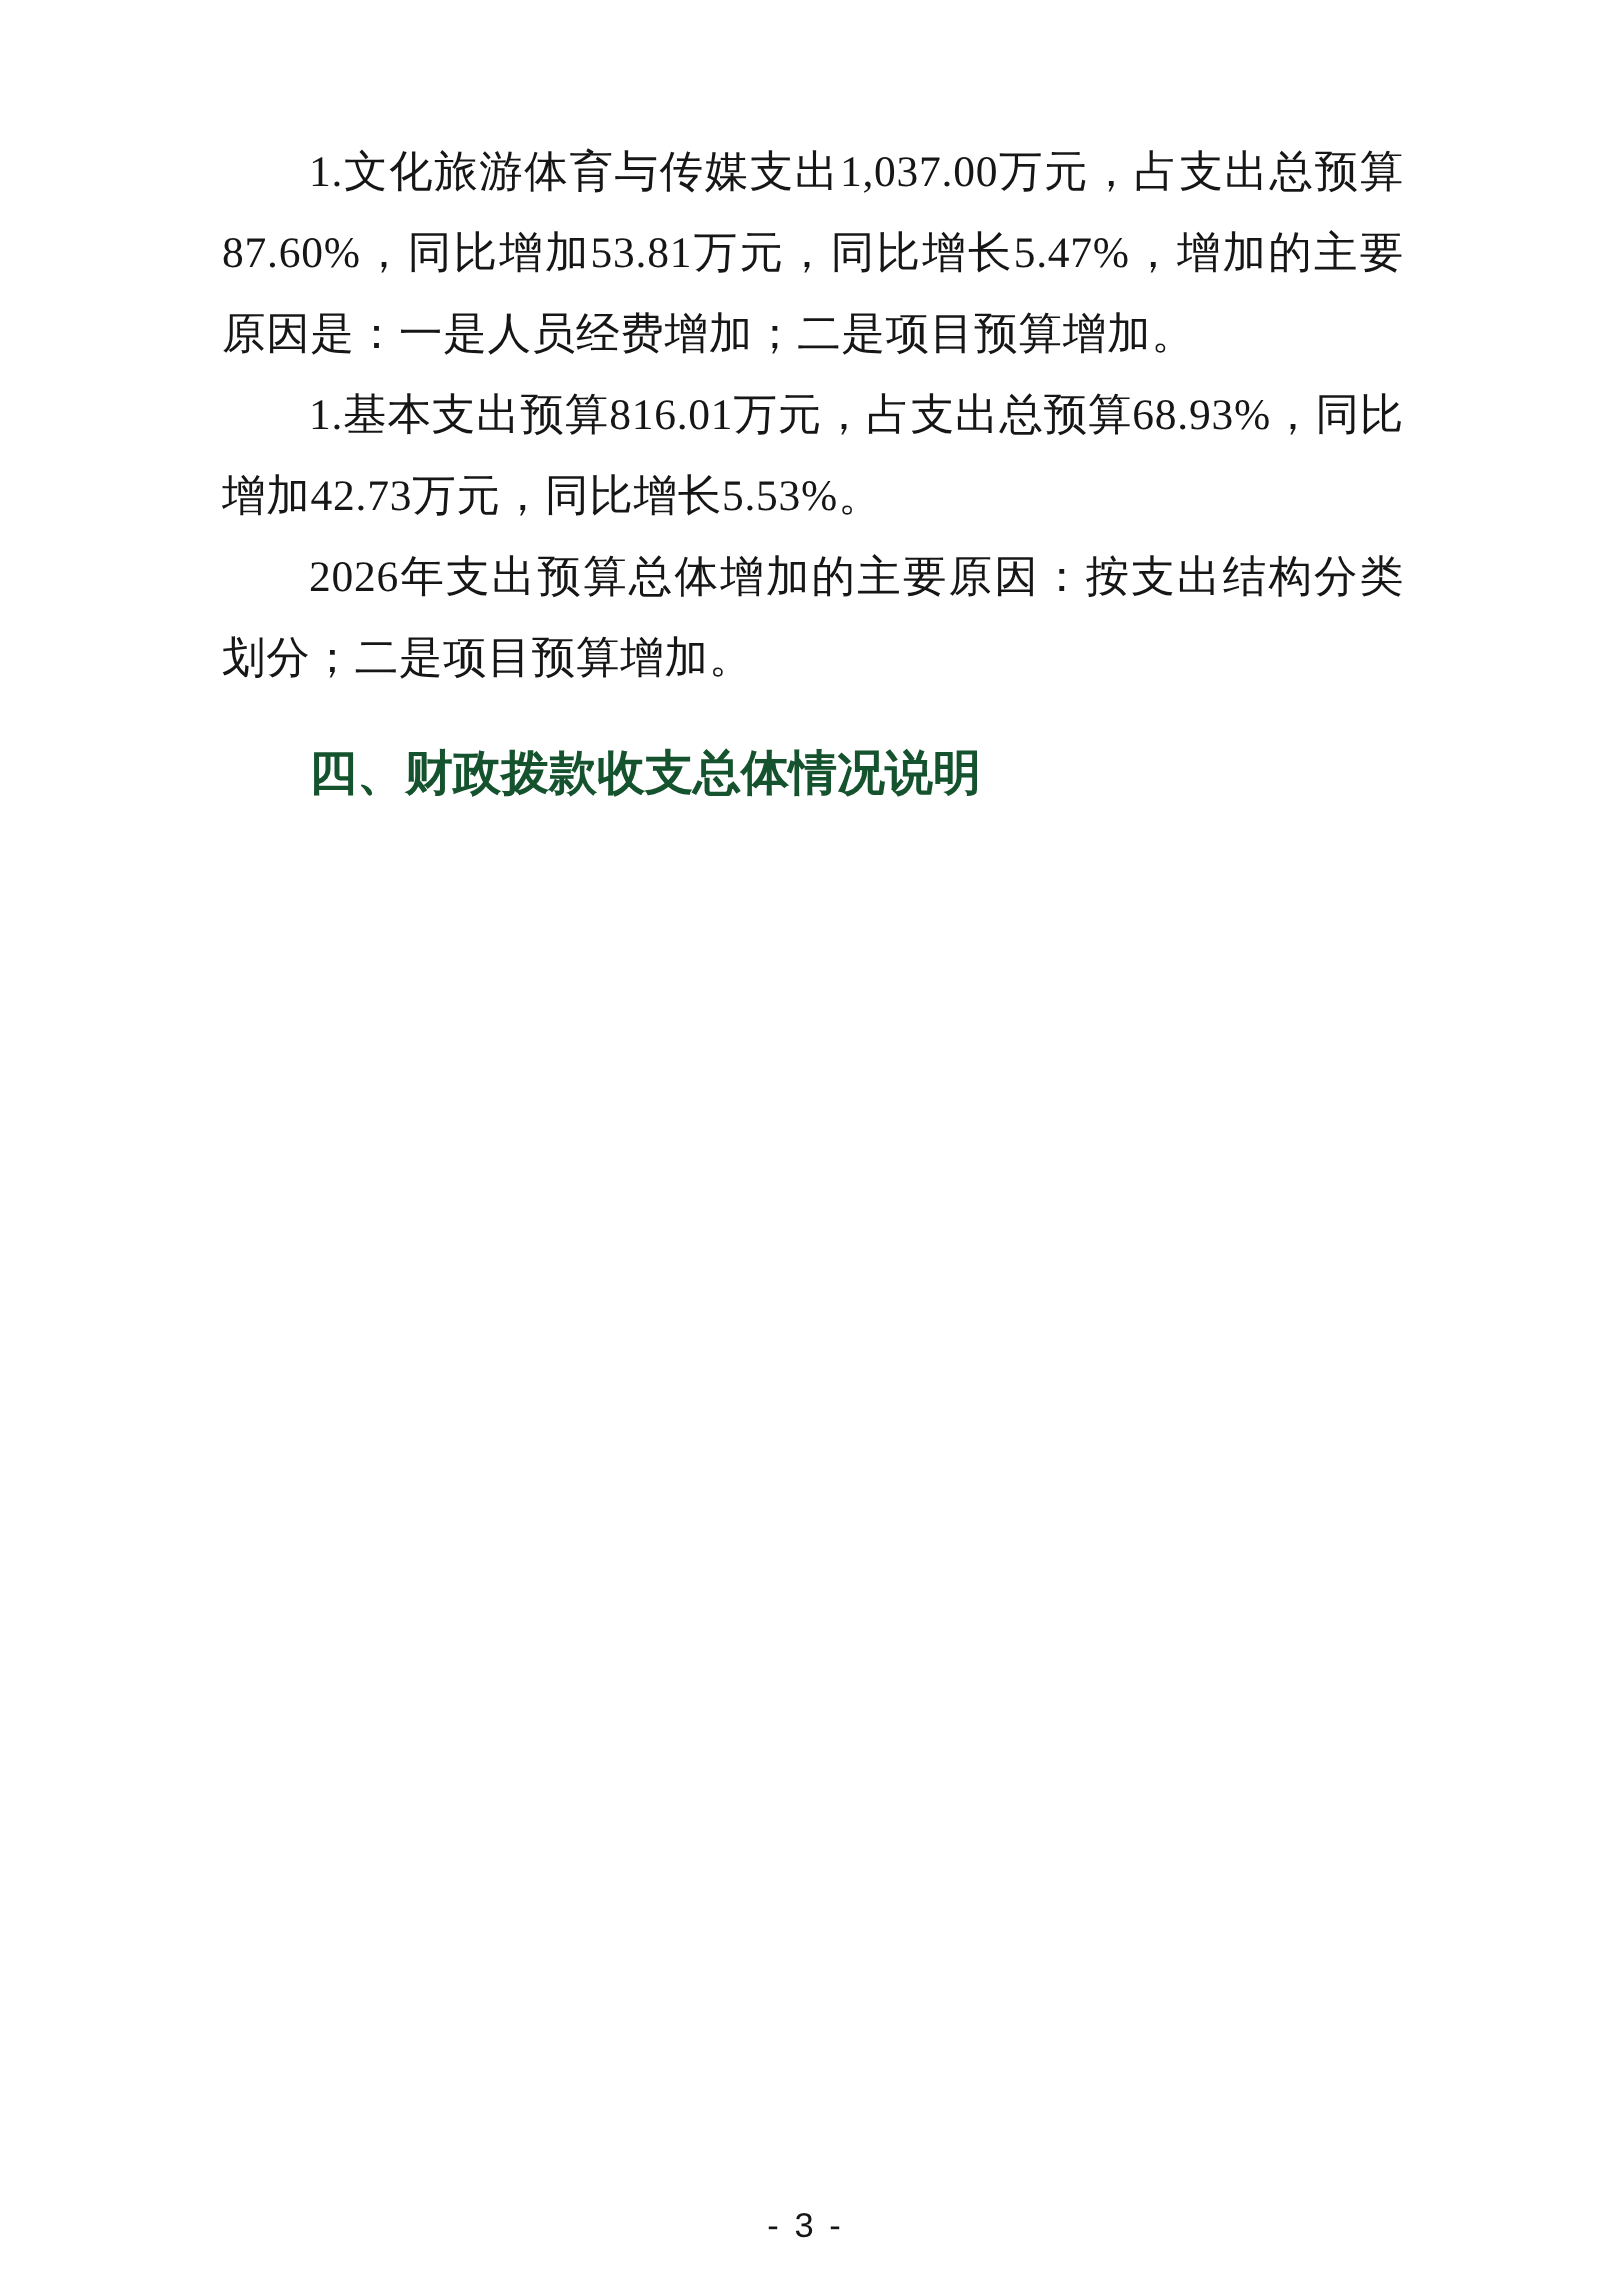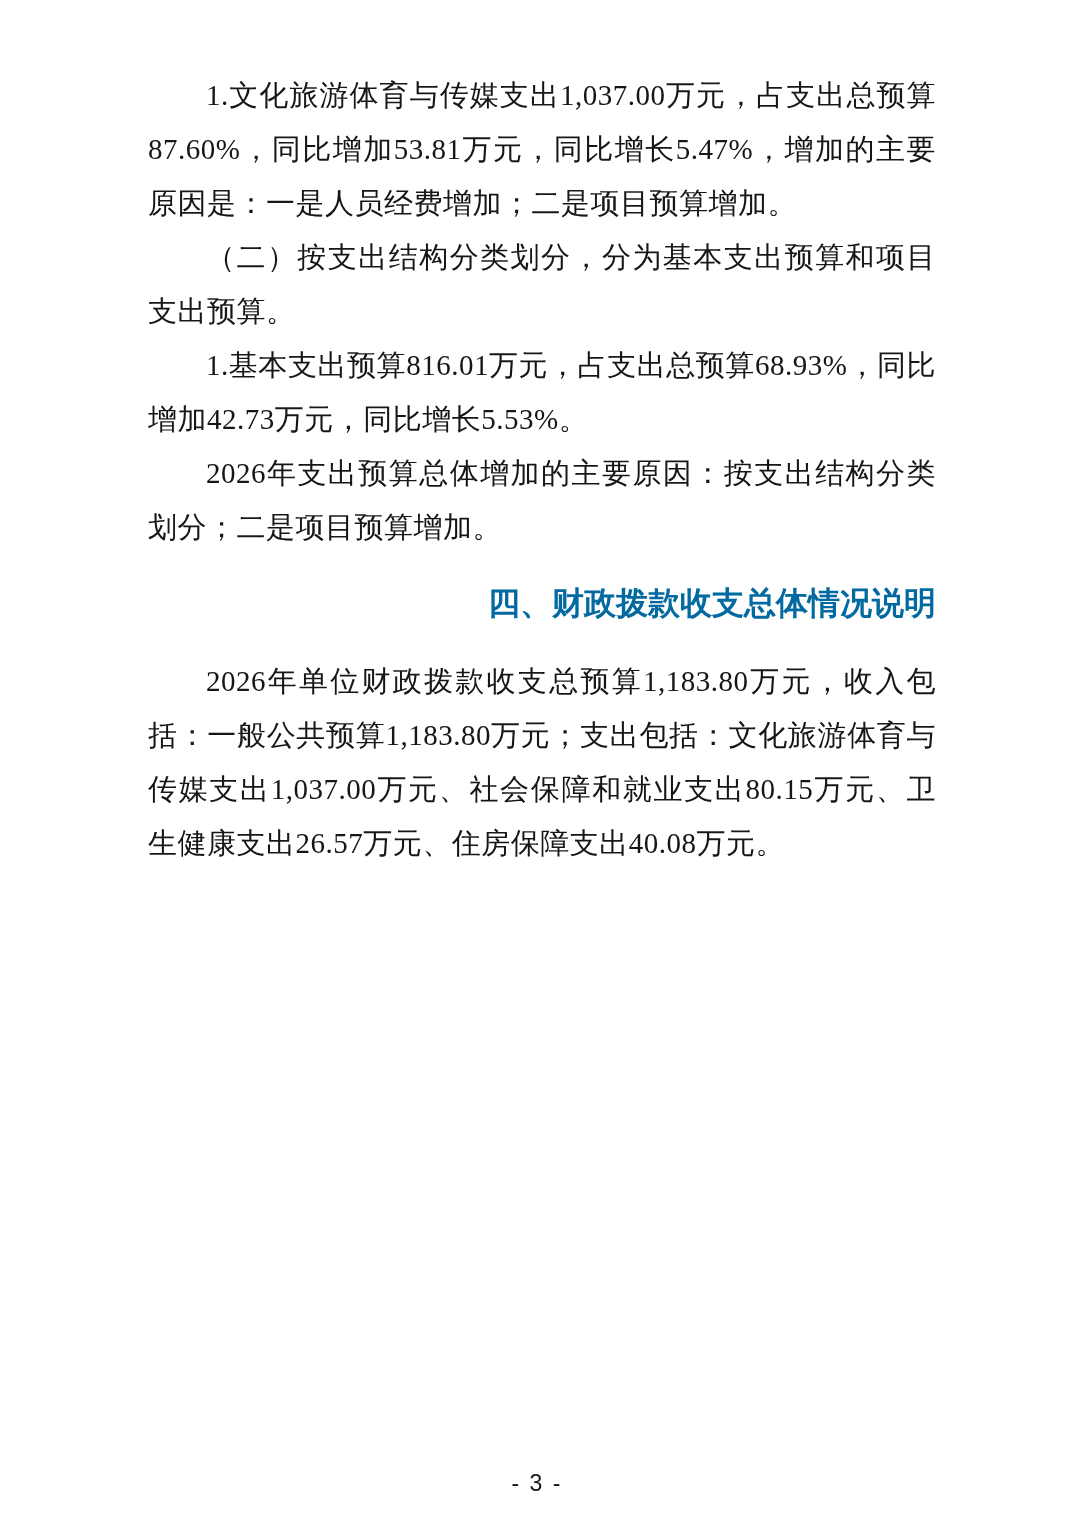--- a/index.html
+++ b/index.html
@@ -14,41 +14,40 @@
     overflow: hidden;
     font-family: "Liberation Serif", "DejaVu Serif", serif;
   }
   .page {
     position: absolute;
     inset: 0;
     background: #ffffff;
     color: #161616;
   }
   .content {
-    padding: 68px 138px 0 148px;
+    padding: 88px 138px 0 148px;
   }
   .body-text p {
     margin: 0;
     font-size: 29px;
     line-height: 54px;
     text-indent: 2em;
     text-align: justify;
     text-justify: inter-ideograph;
     letter-spacing: 0.5px;
     word-break: break-all;
   }
   h2.section-heading {
     margin: 26px 0 28px 0;
     padding-left: 58px;
     font-family: "Liberation Sans", "DejaVu Sans", sans-serif;
     font-weight: 700;
     font-size: 32px;
     line-height: 46px;
-    color: #0369a1;
-    text-align: right;
+    color: #14532d;
   }
   .page-number {
     position: absolute;
     left: 0;
     right: 0;
     bottom: 23px;
     text-align: center;
     font-family: "Liberation Sans", "DejaVu Sans", sans-serif;
     font-size: 23px;
     color: #151515;
@@ -56,27 +55,23 @@
   }
 </style>
 </head>
 <body>
 
 <div class="page">
   <div class="content">
 
     <div class="body-text">
       <p>1.文化旅游体育与传媒支出1,037.00万元，占支出总预算87.60%，同比增加53.81万元，同比增长5.47%，增加的主要原因是：一是人员经费增加；二是项目预算增加。</p>
-      <p>（二）按支出结构分类划分，分为基本支出预算和项目支出预算。</p>
       <p>1.基本支出预算816.01万元，占支出总预算68.93%，同比增加42.73万元，同比增长5.53%。</p>
       <p>2026年支出预算总体增加的主要原因：按支出结构分类划分；二是项目预算增加。</p>
     </div>
 
     <h2 class="section-heading">四、财政拨款收支总体情况说明</h2>
 
-    <div class="body-text">
-      <p>2026年单位财政拨款收支总预算1,183.80万元，收入包括：一般公共预算1,183.80万元；支出包括：文化旅游体育与传媒支出1,037.00万元、社会保障和就业支出80.15万元、卫生健康支出26.57万元、住房保障支出40.08万元。</p>
-    </div>
 
   </div>
 
   <div class="page-number">- 3 -</div>
 </div>
 
 </body></html>

